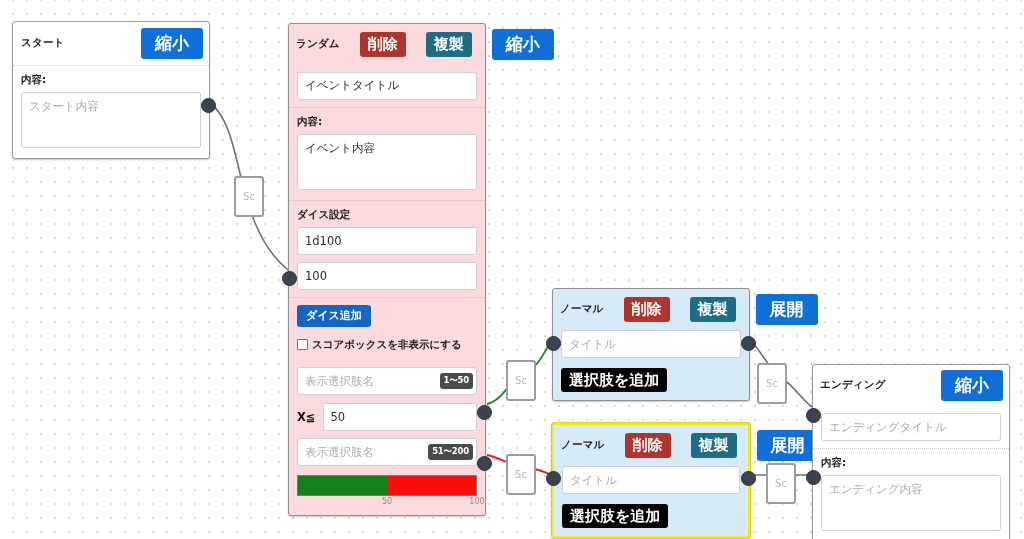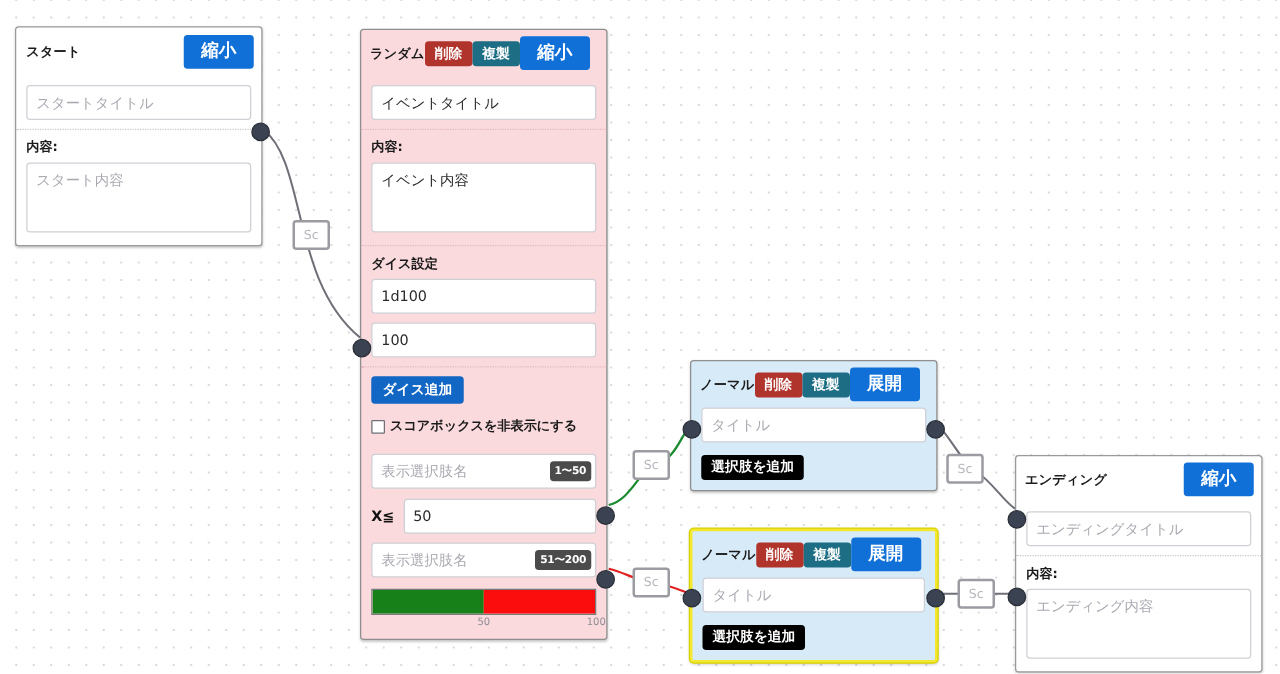--- a/index.html
+++ b/index.html
@@ -40,48 +40,48 @@
     box-shadow: 0 1px 2px rgba(0,0,0,0.22);
     font-size: 11px;
   }
   .node.selected {
     border: 2px solid #f2e830;
     box-shadow: 0 0 0 1px #d9d000, 0 1px 3px rgba(0,0,0,0.25);
   }
   .node-head {
     display: flex;
     align-items: center;
-    gap: 0;
+    gap: 20px;
     padding: 5px 6px 5px 7px;
     min-height: 22px;
   }
   .node-type {
     font-size: 10.5px;
     font-weight: bold;
     color: #1b1b1b;
     white-space: nowrap;
     letter-spacing: 0.2px;
   }
   .spacer { flex: 1 1 auto; }
 
   .btn {
     border: none;
     border-radius: 3px;
     color: #ffffff;
-    font-size: 11px;
+    font-size: 15px;
     font-weight: bold;
     font-family: inherit;
     padding: 4px 8px;
     cursor: pointer;
     white-space: nowrap;
     line-height: 1.1;
   }
   .btn-del   { background: #b0342c; }
   .btn-dup   { background: #1d6e84; }
-  .btn-blue  { background: #1070d8; padding: 6px 14px; font-size: 14px; }
+  .btn-blue  { background: #1070d8; padding: 6px 14px; font-size: 17px; }
   .btn-solid { background: #1266c4; padding: 5px 9px; font-size: 11px; }
   .btn-dark  { background: #000000; }
 
   .divider {
     border-top: 1px dotted #c9c9cf;
     margin: 0;
   }
 
   .field {
     box-sizing: border-box;
@@ -208,21 +208,21 @@
   .node-normal .body { padding: 0 8px 8px 8px; }
 
   
   #node-ending { left: 812px; top: 364px; width: 198px; }
 
   
   .edge-label {
     position: absolute;
     box-sizing: border-box;
     width: 30px;
-    height: 24px;
+    height: 41px;
     border: 2px solid #9b9ba2;
     border-radius: 3px;
     background: #ffffff;
     color: #b6b6bd;
     font-size: 10px;
     display: flex;
     align-items: center;
     justify-content: center;
     z-index: 7;
   }
@@ -239,23 +239,20 @@
     <path d="M 751,341 C 762,352 768,368 781,377 C 795,387 802,400 812,407" fill="none" stroke="#6f6f78" stroke-width="1.6"></path>
     <path d="M 751,475 C 772,475 792,475 812,475" fill="none" stroke="#6f6f78" stroke-width="1.6"></path>
   </svg>
 
   <div class="node" id="node-start">
     <div class="node-head">
       <span class="node-type">スタート</span>
       <span class="spacer"></span>
       <button class="btn btn-blue">縮小</button>
     </div>
-    <div class="pad">
-      <input class="field" type="text" value="" placeholder="スタートタイトル" style="">
-    </div>
     <div class="divider"></div>
     <div class="pad">
       <div class="sec-label">内容:</div>
       <textarea class="field area" placeholder="スタート内容" style=""></textarea>
     </div>
     <div class="port" style="right:-7px; top:76px;"></div>
   </div>
 
   <div class="node" id="node-random">
     <div class="node-head">

